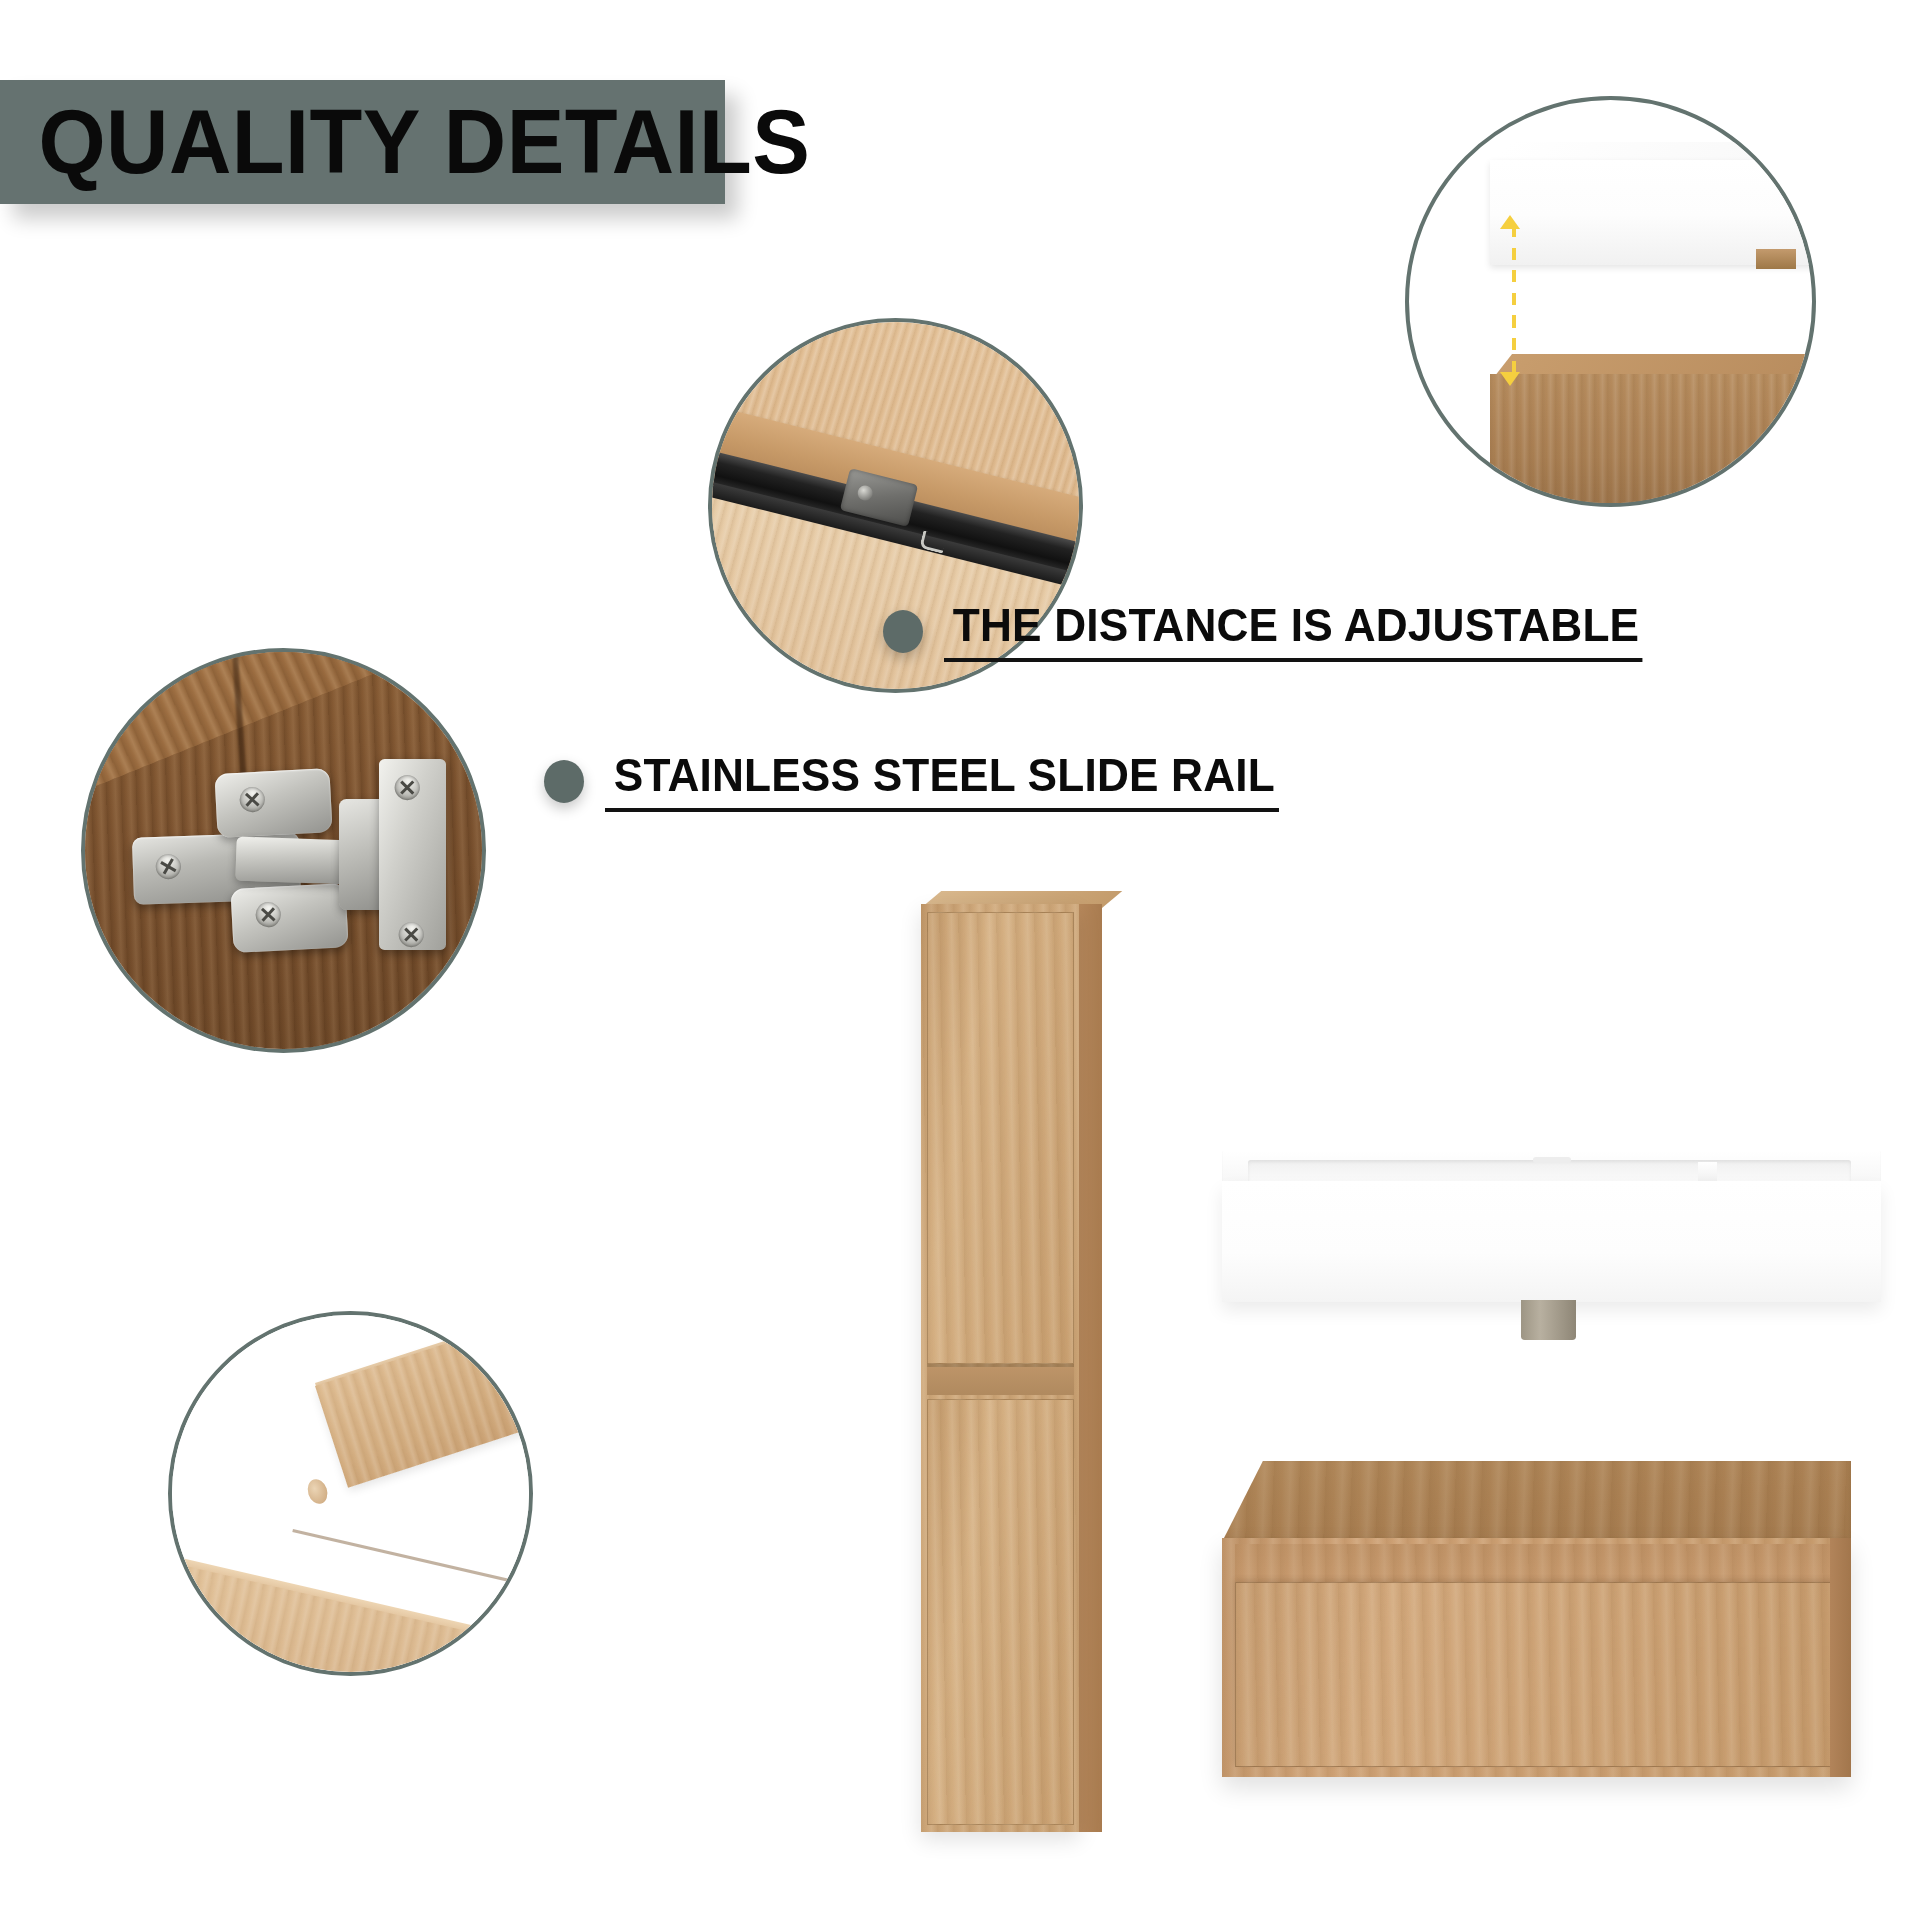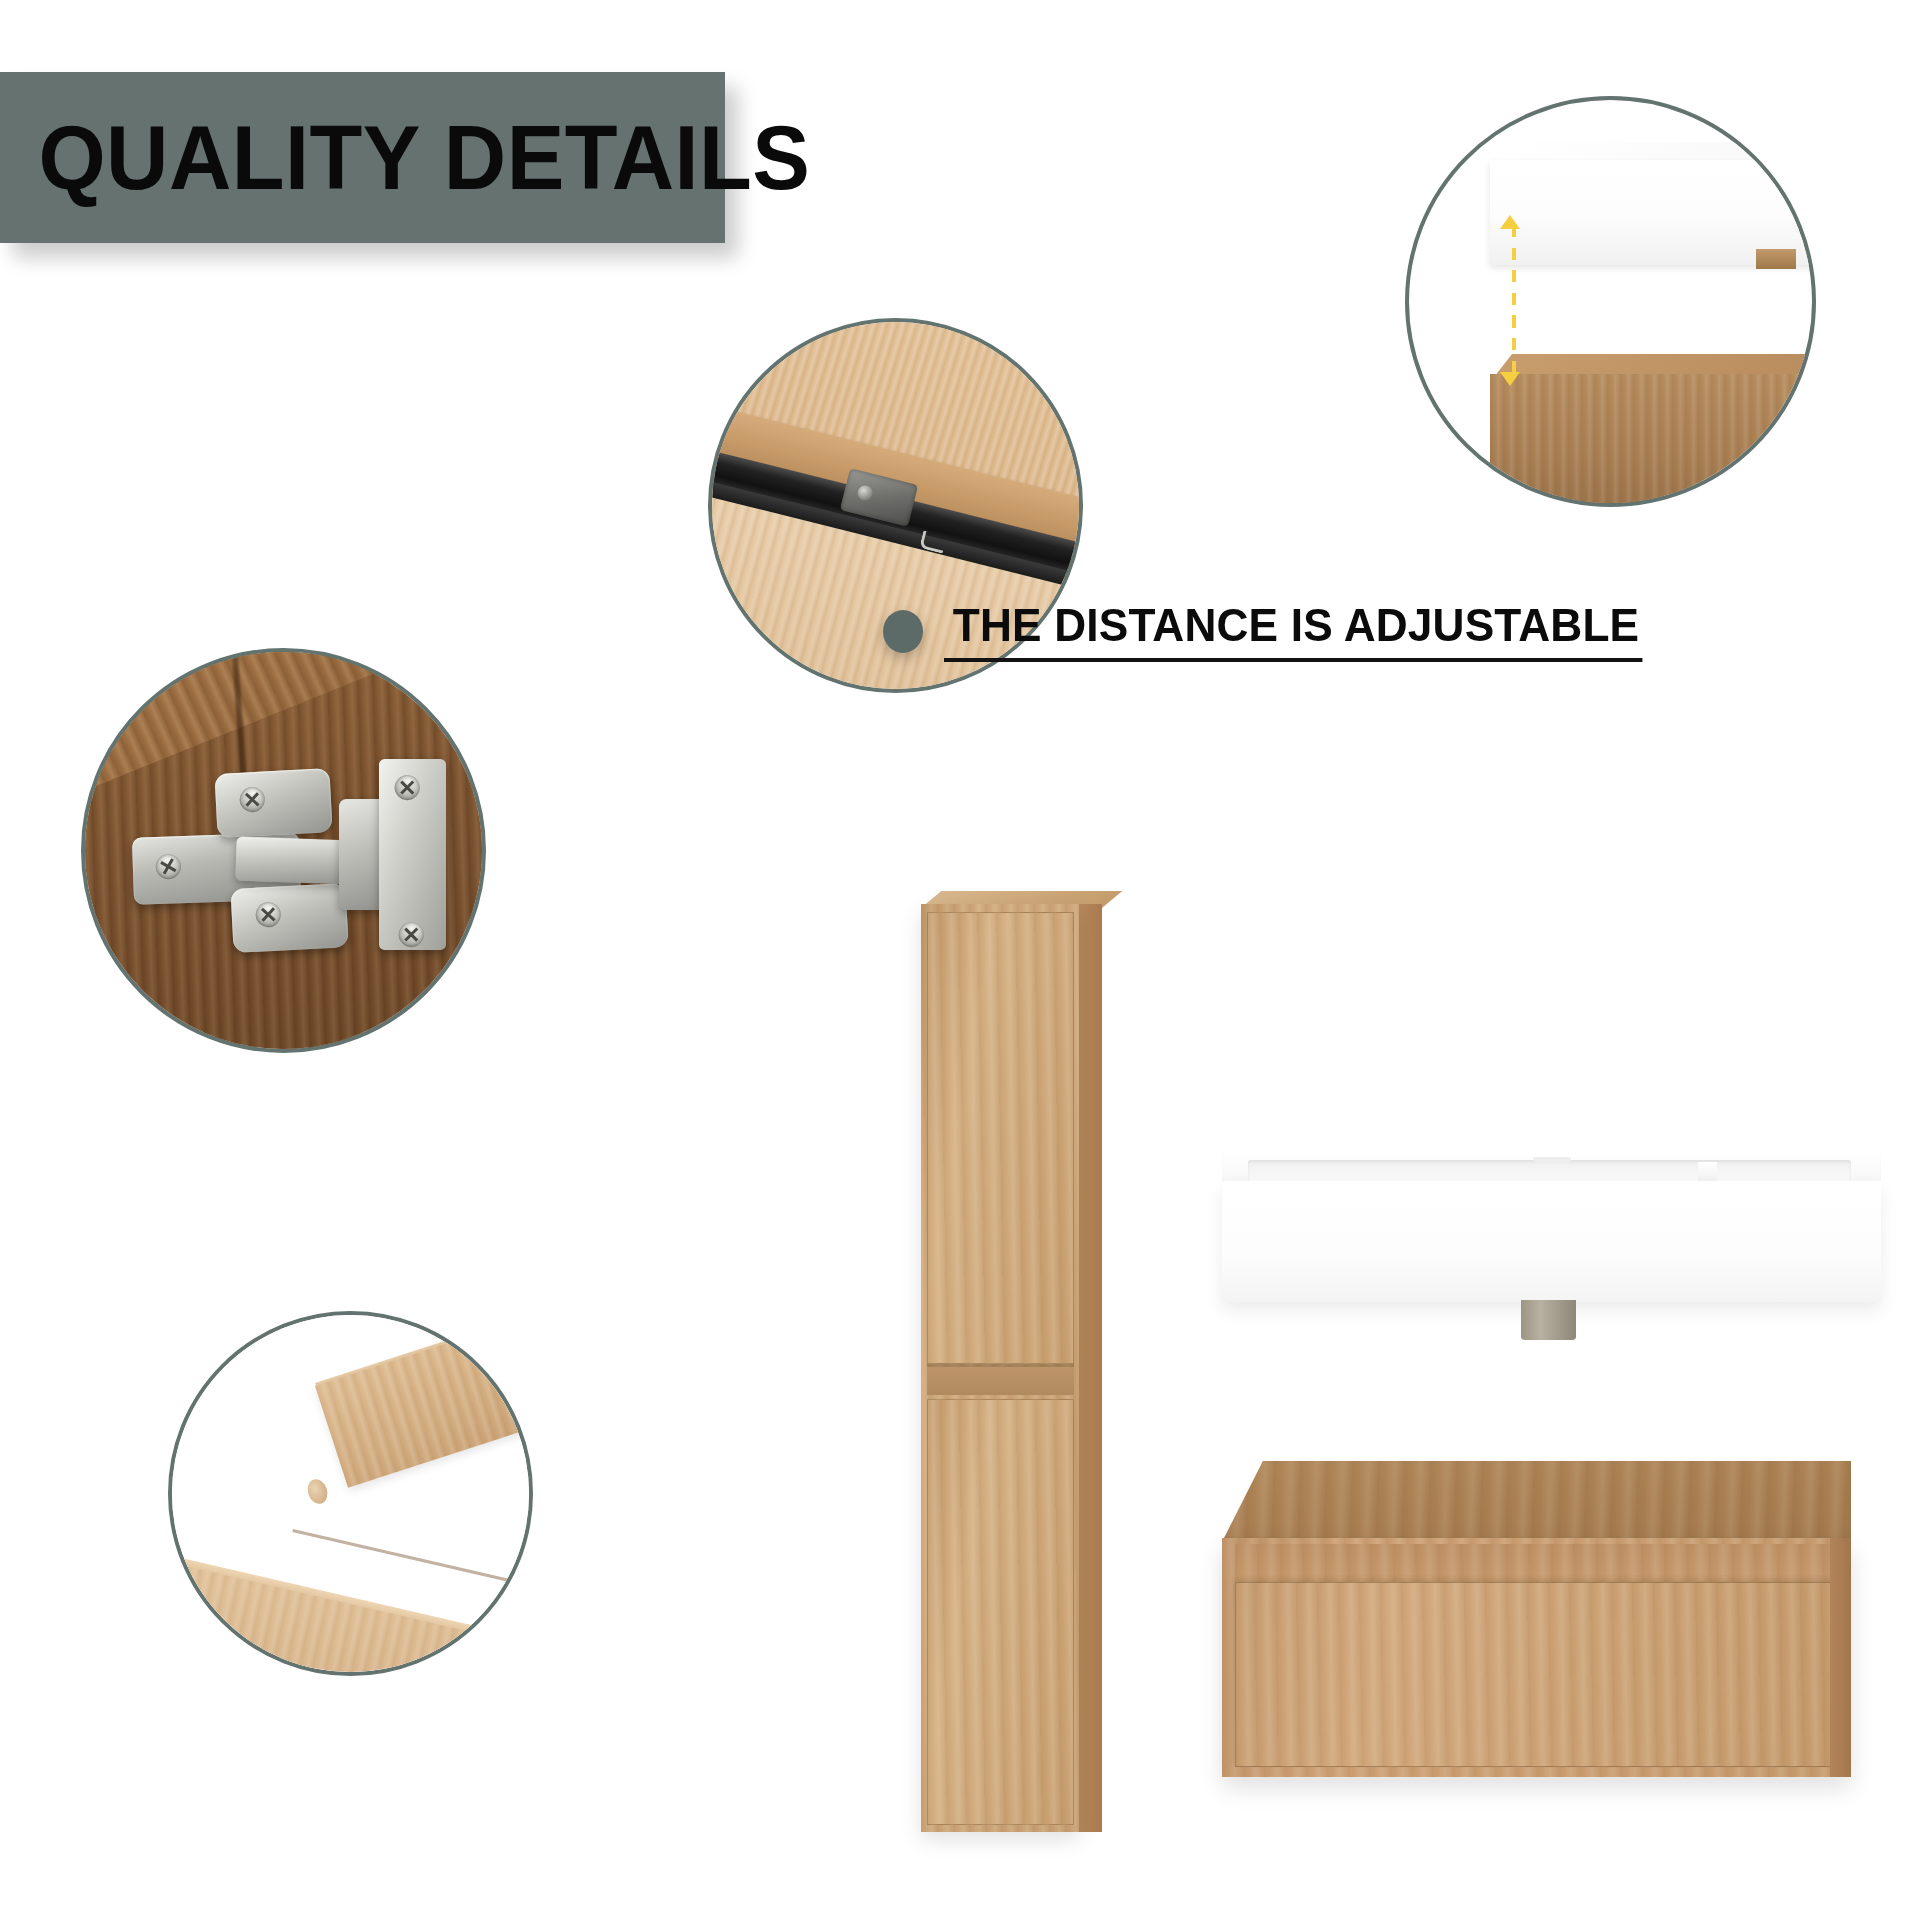--- a/index.html
+++ b/index.html
@@ -19,23 +19,23 @@
   .stage {
     position: absolute;
     inset: 0;
     background: #ffffff;
   }
 
   
   .header-banner {
     position: absolute;
     left: 0;
-    top: 72px;
+    top: 80px;
     width: 725px;
-    height: 171px;
+    height: 124px;
     background: #657270;
     box-shadow: 13px 15px 19px rgba(0,0,0,0.20);
     display: flex;
     align-items: center;
   }
   .header-title {
     color: #0a0a0a;
     font-size: 90px;
     font-weight: 700;
     letter-spacing: 0.5px;
@@ -640,20 +640,24 @@
       <div class="bevel-panel-v"></div>
       <div class="bevel-dowel"></div>
     </div>
   </div>
 
   <div class="callout" id="callout-distance">
     <div class="callout-bullet"></div>
     <div class="callout-text">THE DISTANCE IS ADJUSTABLE</div>
   </div>
 
+  <div class="callout" id="callout-rail">
+    <div class="callout-bullet"></div>
+    <div class="callout-text">STAINLESS STEEL SLIDE RAIL</div>
+  </div>
 
 
 
   <div id="tall-cabinet">
     <div class="tall-top"></div>
     <div class="tall-side"></div>
     <div class="tall-body">
       <div class="tall-grain-knot" style="left:43px;  top:198px; width:9.4px; height:28px;"></div>
       <div class="tall-grain-knot" style="left:92px;  top:405px; width:7.5px;  height:43px;"></div>
       <div class="tall-grain-knot" style="left:113px; top:603px; width:11.3px; height:24.5px;"></div>

